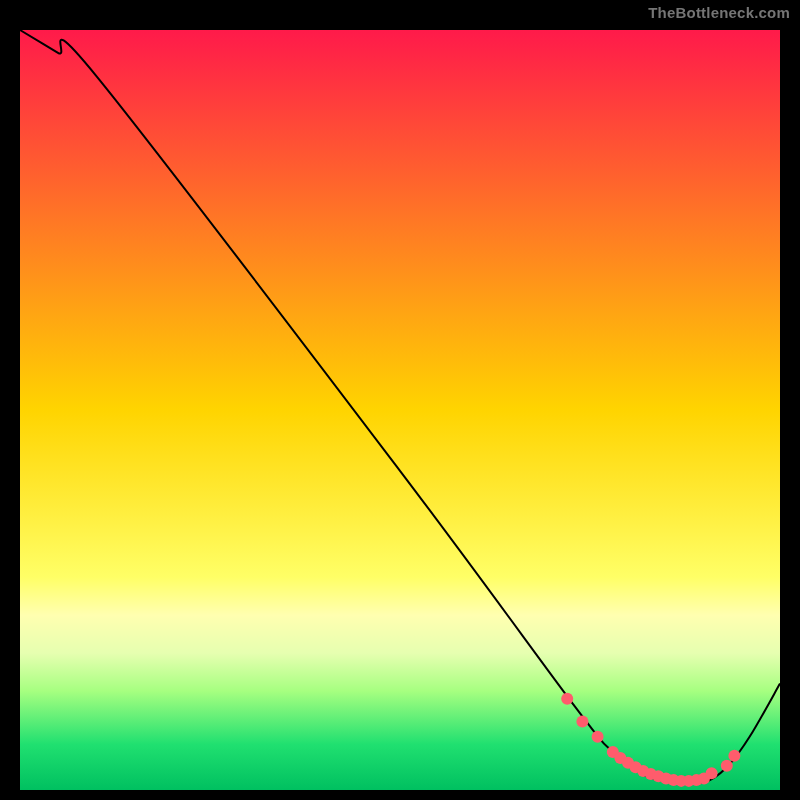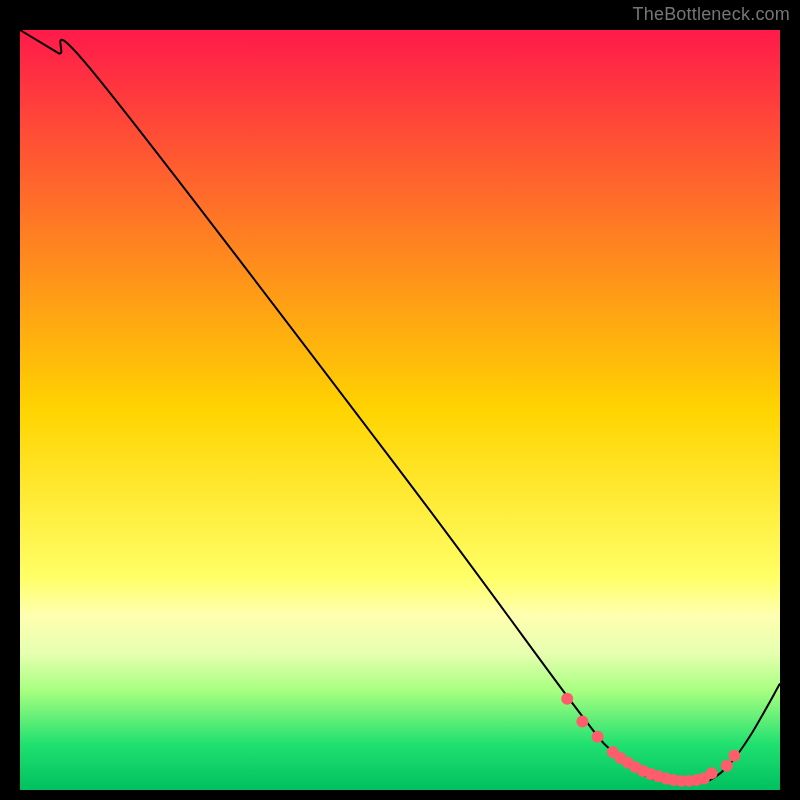--- a/index.html
+++ b/index.html
@@ -13,22 +13,22 @@
   }
   .wrap {
     position: relative;
     width: 800px;
     height: 800px;
   }
   .attribution {
     position: absolute;
     top: 4px;
     right: 10px;
-    font-size: 18px;
-    font-weight: 400;
+    font-size: 15px;
+    font-weight: 700;
     color: #757575;
     letter-spacing: 0.2px;
   }
   svg {
     display: block;
   }
 </style>
 </head>
 <body>
 <div class="wrap">

